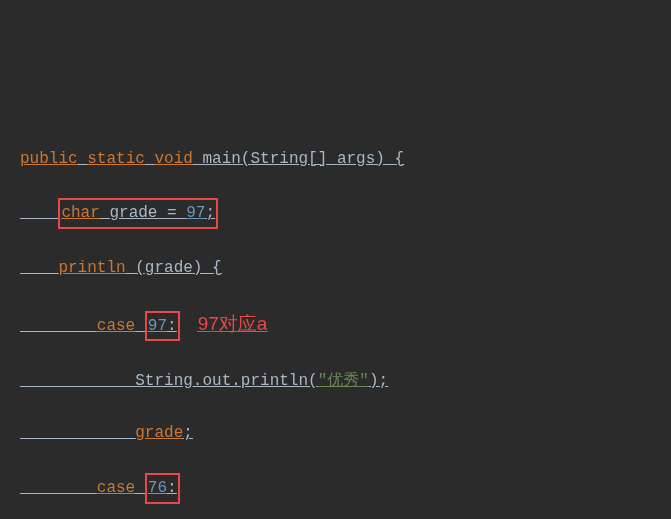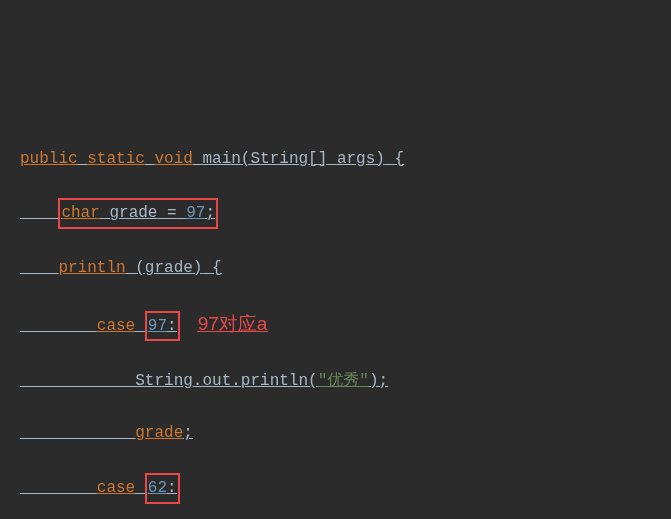--- a/index.html
+++ b/index.html
@@ -37,21 +37,21 @@
 <body>
 
 
 
 <span class="line"><span class="kw">public</span> <span class="kw">static</span> <span class="kw">void</span> <span class="method">main</span><span>(</span><span class="cls">String</span><span>[]</span> <span>args</span><span>)</span> <span>{</span></span>
 <span class="line">    <span class="hlbox"><span class="kw">char</span> <span>grade</span> <span>=</span> <span class="num">97</span><span>;</span></span></span>
 <span class="line">    <span class="kw">println</span> <span>(</span><span>grade</span><span>)</span> <span>{</span></span>
 <span class="line">        <span class="kw">case</span> <span class="hlbox"><span class="num">97</span><span>:</span></span><span class="annot">97对应a</span></span>
 <span class="line">            <span>String</span><span>.</span><span>out</span><span>.</span><span>println</span><span>(</span><span class="str">"优秀"</span><span>)</span><span>;</span></span>
 <span class="line">            <span class="kw">grade</span><span>;</span></span>
-<span class="line">        <span class="kw">case</span> <span class="hlbox"><span class="num">62</span><span>:</span></span></span>
+<span class="line">        <span class="kw">case</span> <span class="hlbox"><span class="num">76</span><span>:</span></span></span>
 
 
 
 
 
 
 
 
 
 

